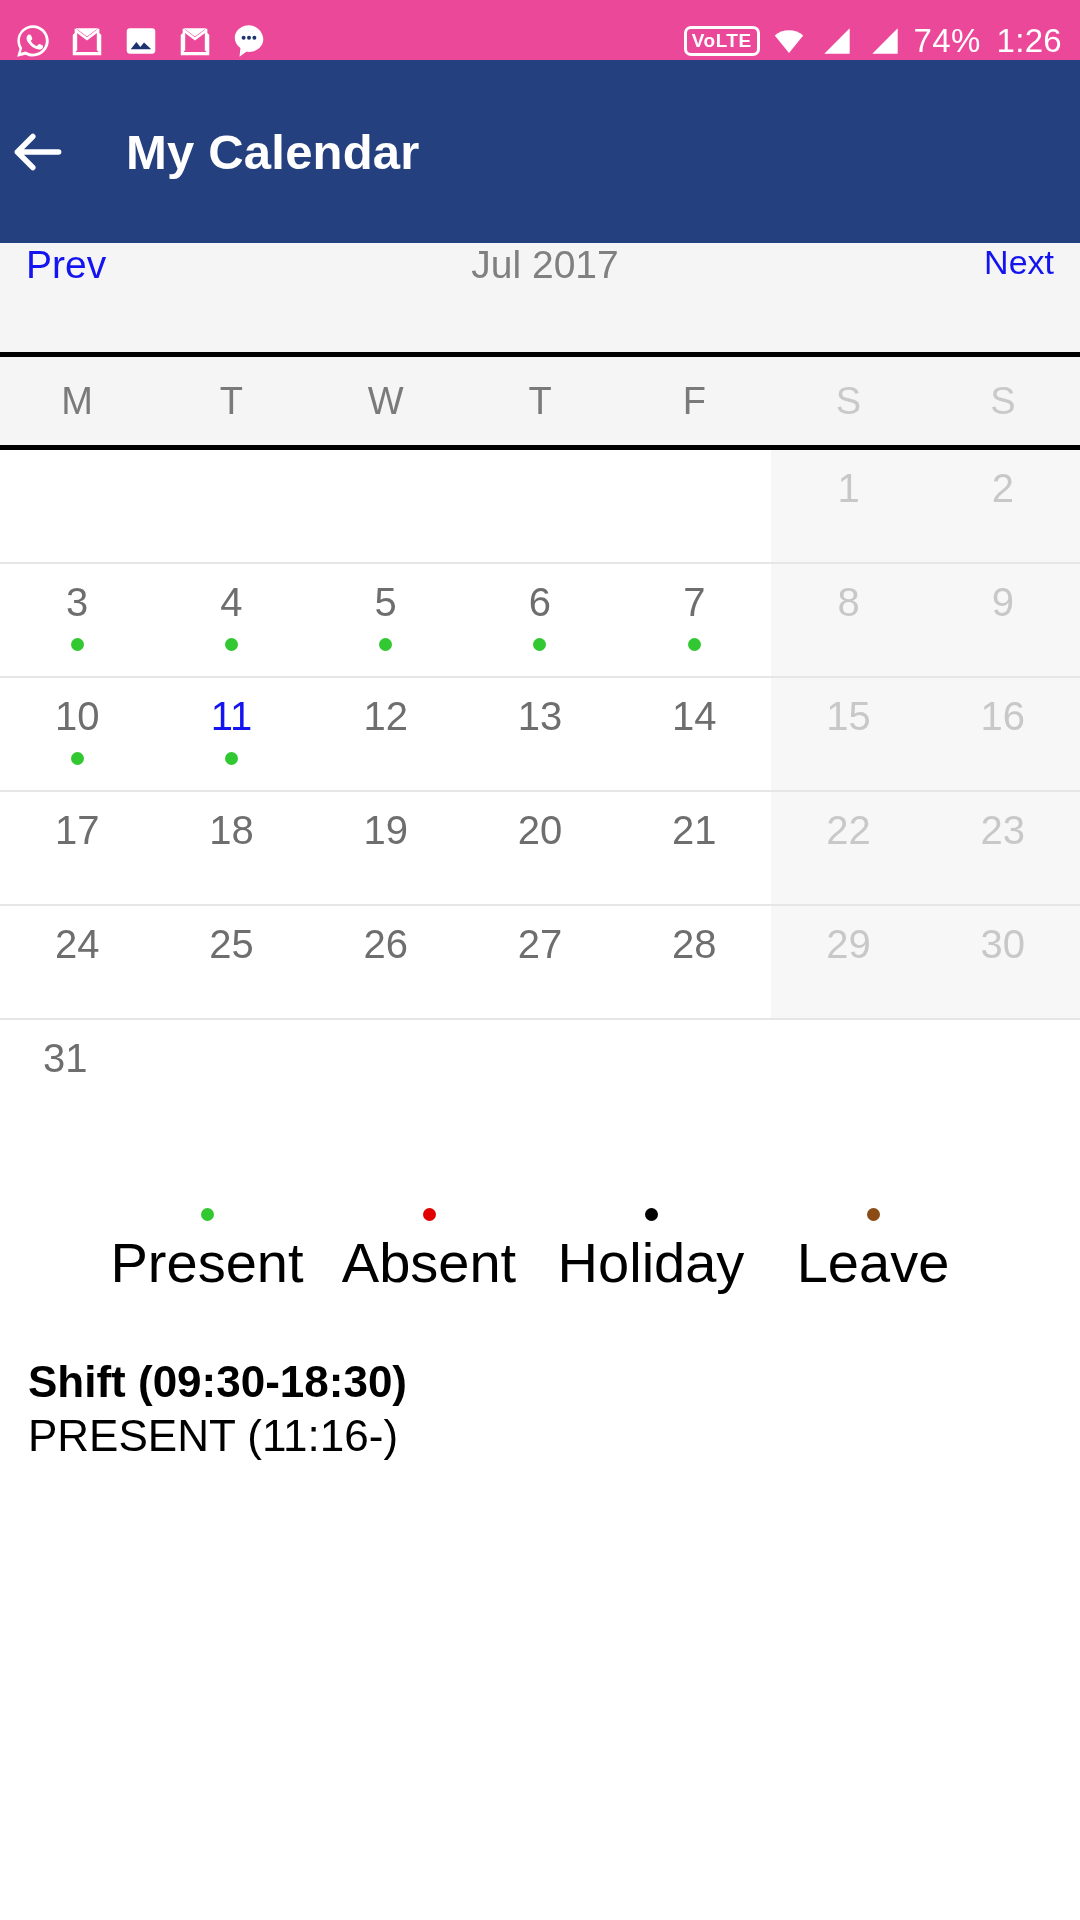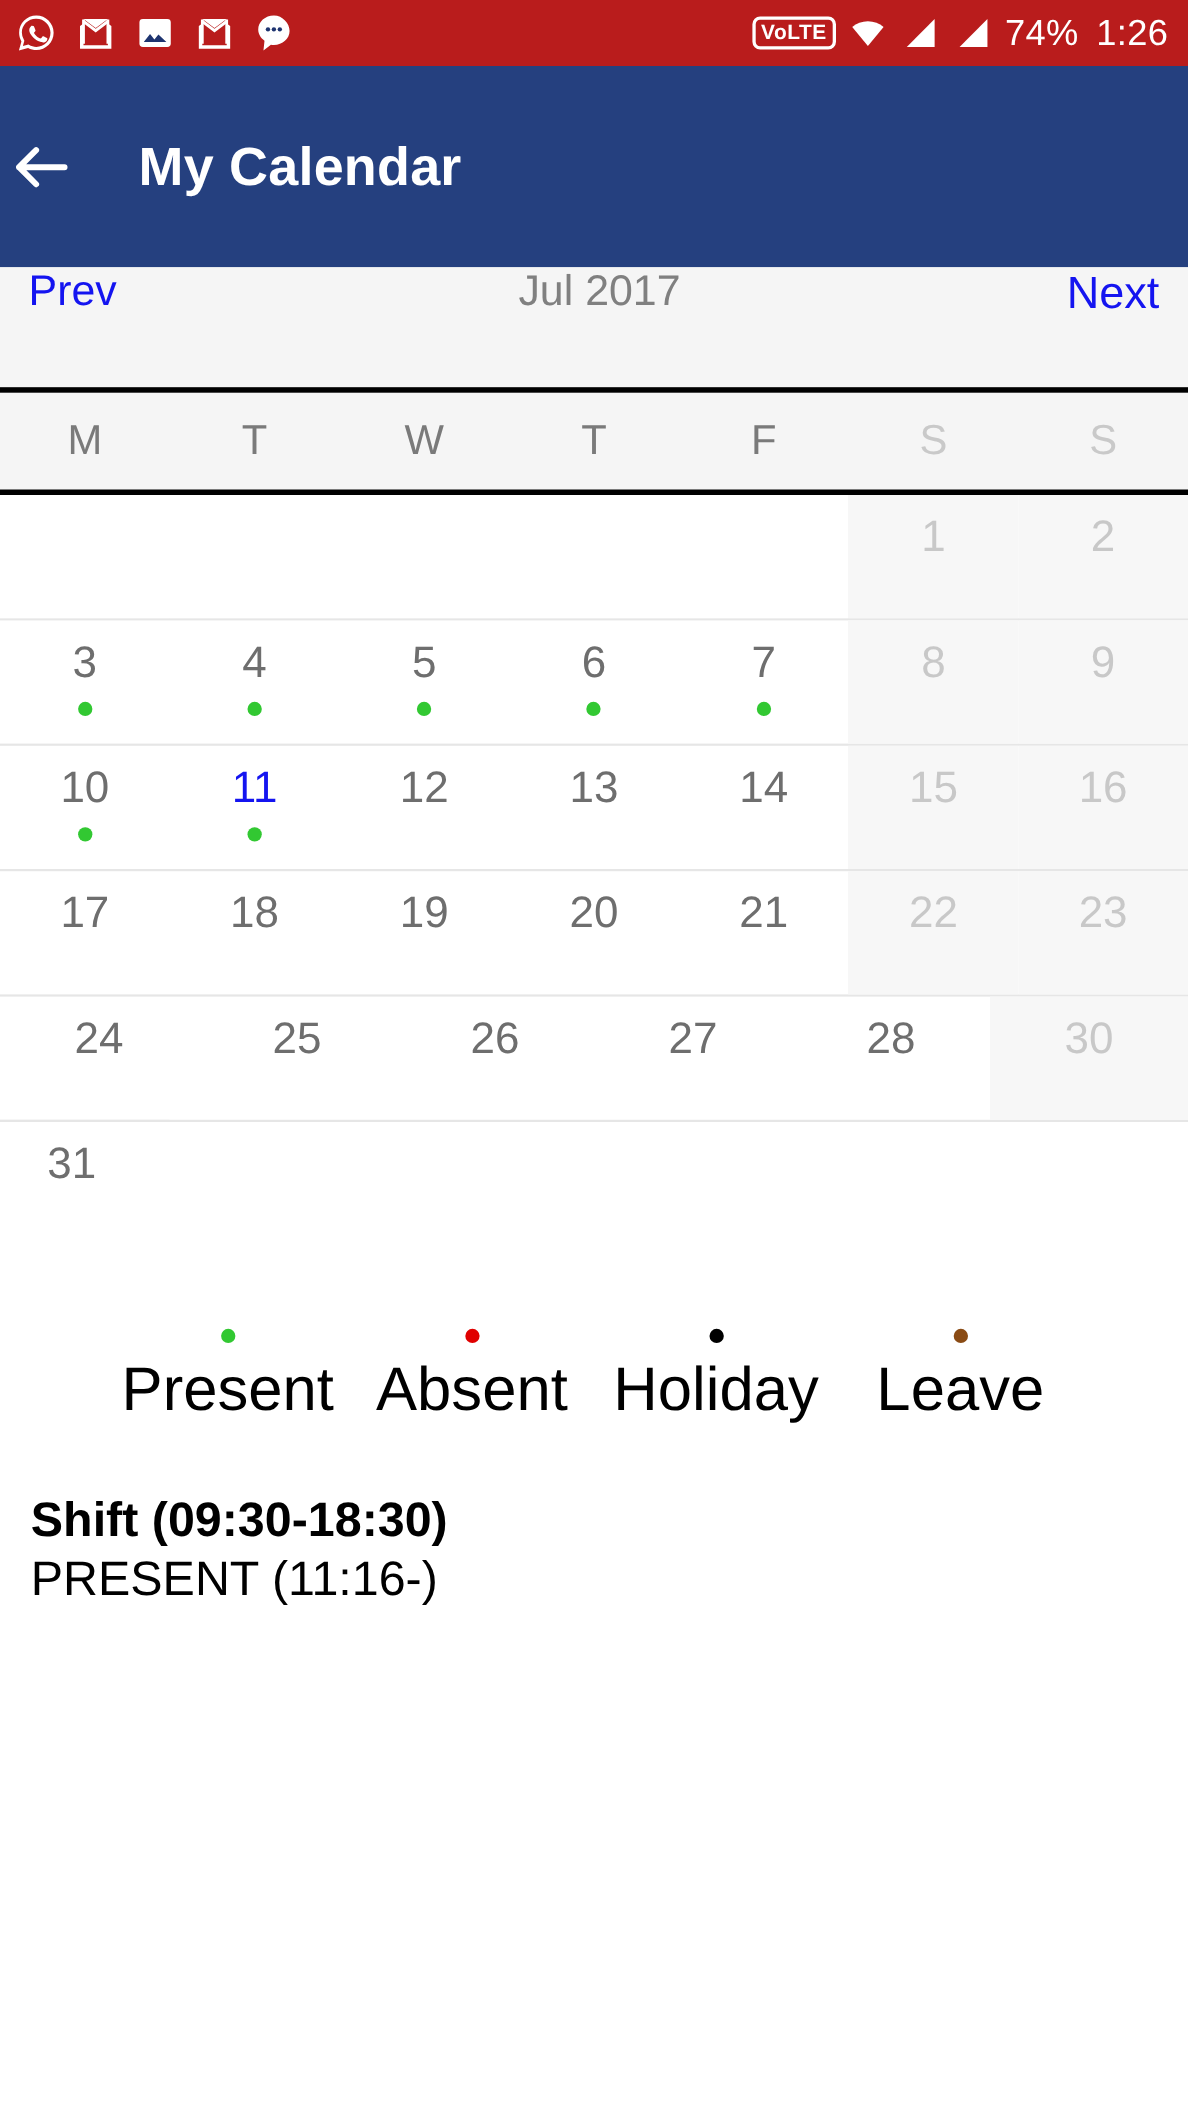--- a/index.html
+++ b/index.html
@@ -6,22 +6,22 @@
   html,body { width:1080px; height:1920px; }
   body {
     font-family:"Liberation Sans", sans-serif;
     background:#ffffff;
     overflow:hidden;
   }
 
   
   .statusbar{
     height:60px; width:100%;
-    background:#b91c1c;
-    display:flex; align-items:center;
+    background:#ec4899;
+    display:flex; align-items:flex-end;
     padding:0 18px 0 14px;
     color:#ffffff;
   }
   .sb-left{ display:flex; align-items:center; gap:16px; flex:1; }
   .sb-right{ display:flex; align-items:center; gap:10px; }
   .sb-icon{ width:38px; height:38px; display:block; }
   .volte{
     border:3px solid #ffffff; border-radius:7px;
     padding:1px 5px; font-size:19px; font-weight:bold;
     letter-spacing:.5px; line-height:1.15;
@@ -45,21 +45,21 @@
   
   .monthnav{
     height:114px; width:100%;
     background:#f5f5f5;
     display:flex; align-items:flex-start;
     position:relative;
     border-bottom:5px solid #000000;
   }
   .nav-prev{ position:absolute; left:26px; color:#1414f0; font-size:39px; }
   .nav-title{ width:100%; text-align:center; color:#808080; font-size:39px;padding-left:10px; }
-  .nav-next{ position:absolute; right:26px; color:#1414f0; font-size:41px; }
+  .nav-next{ position:absolute; right:26px; color:#1414f0; font-size:34px; }
 
   
   .weekhead{
     height:93px; width:100%;
     background:#f5f5f5;
     display:flex;
     border-bottom:5px solid #000000;
   }
   .weekhead .wd{
     flex:1; display:flex; align-items:center; justify-content:center;
@@ -326,20 +326,24 @@
       </div>
       <div class="cal-cell">
         <div class="daynum">27</div>
         <div class="daydot dot-none"></div>
       </div>
       <div class="cal-cell">
         <div class="daynum">28</div>
         <div class="daydot dot-none"></div>
       </div>
       <div class="cal-cell weekend">
+        <div class="daynum dim">29</div>
+        <div class="daydot dot-none"></div>
+      </div>
+      <div class="cal-cell weekend">
         <div class="daynum dim">30</div>
         <div class="daydot dot-none"></div>
       </div>
     </div>
     <div class="cal-row last">
       <div class="shortdiv"></div>
       <div class="cal-cell">
         <div class="daynum">31</div>
         <div class="daydot dot-none"></div>
       </div>

